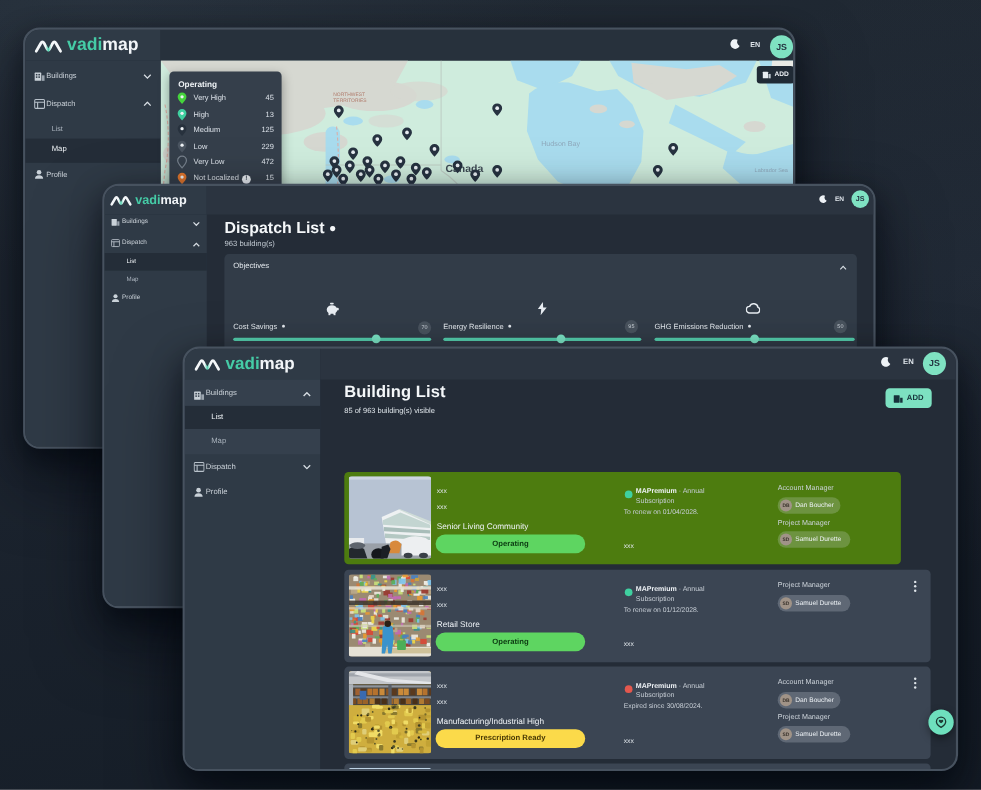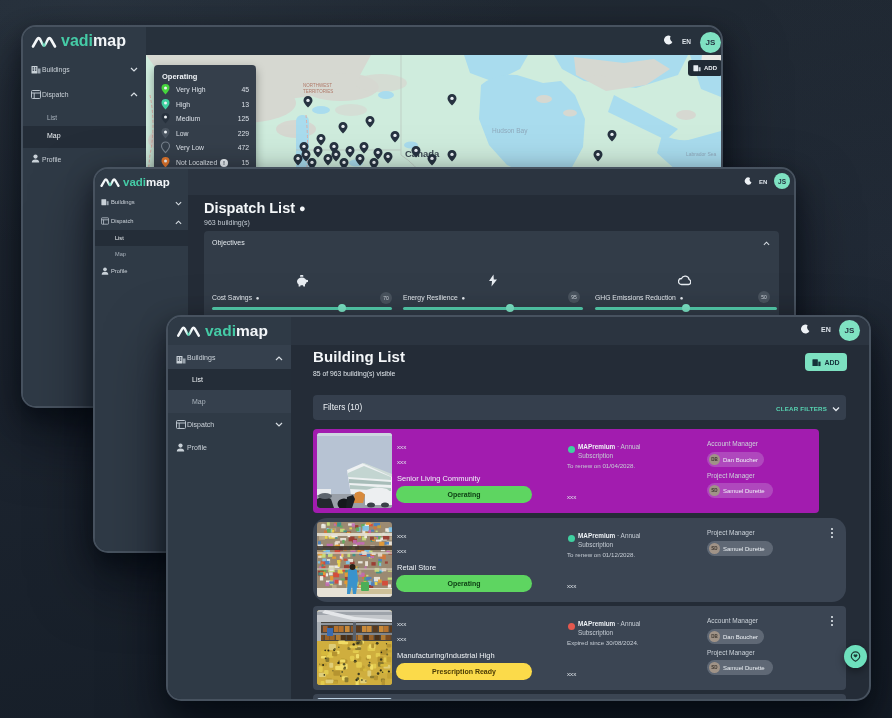--- a/index.html
+++ b/index.html
@@ -441,28 +441,21 @@
 <div class="abs" style="left:145px;top:31px;font-size:15px;font-weight:700;color:#f4f7f9;letter-spacing:0.1px">Building List</div>
 <div class="abs" style="left:145px;top:53px;font-size:6.8px;color:#dfe5ea">85 of 963 building(s) visible</div>
 <div class="abs" style="left:637px;top:36px;width:42px;height:18px;background:#7de1c1;border-radius:4px;display:flex;align-items:center;justify-content:center">
  <svg width="9" height="9" viewBox="0 0 10 9" style="margin-right:3px">
         <rect x="0.5" y="1" width="6" height="7.5" rx="0.5" fill="#16323a"></rect>
         <rect x="7" y="3.5" width="2.5" height="5" fill="#16323a"></rect>
       </svg>
  <span style="font-size:7px;font-weight:700;color:#16323a">ADD</span>
 </div>
 
-<div class="abs" style="left:145px;top:78px;width:533px;height:25px;background:#353f4d;border-radius:4px">
- <div class="abs" style="left:10px;top:8px;font-size:8.2px;color:#eef2f6">Filters (10)</div>
- <div class="abs" style="right:19px;top:10px;font-size:6.2px;font-weight:700;color:#57d4b2;letter-spacing:0.2px">CLEAR FILTERS</div>
- <svg class="abs" style="right:6px;top:10.5px" width="8" height="6" viewBox="0 0 8 5">
-        <polyline points="1,1 4,4 7,1" fill="none" stroke="#e4e9ee" stroke-width="1.3"></polyline>
-      </svg>
-</div>
-<div class="abs" style="left:145px;top:112px;width:506px;height:84px;background:#a21caf;border-radius:4px;overflow:hidden">
+<div class="abs" style="left:145px;top:112px;width:506px;height:84px;background:#4d7c0f;border-radius:4px;overflow:hidden">
       <div class="abs" style="left:4px;top:4px;width:75px;height:75px;border-radius:3px;overflow:hidden;filter:blur(0.4px)">
         <svg width="75" height="75" viewBox="0 0 75 75" style="position:absolute;left:0;top:0">
           <rect width="75" height="75" fill="#b7c3d3"></rect>
           <rect width="75" height="3" fill="#cdd6e0"></rect>
           <path d="M30,37 L46,30 L75,42 L75,64 L34,62 z" fill="#eef1f2"></path>
           <path d="M31,40 L47,33 L74,44 L74,47 L31,44 z" fill="#c3d5d1"></path>
           <path d="M32,46 L74,49 L74,52 L32,50 z" fill="#a8bdb9"></path>
           <path d="M33,52 L74,55 L74,58 L33,56 z" fill="#b4c8c3"></path>
           <path d="M45,30 L47,30 L75,41 L75,44 z" fill="#cfdcd8"></path>
           <rect y="61" width="75" height="14" fill="#9aa0a8"></rect>
@@ -496,21 +489,21 @@
       <div class="chip" style="left:394px;top:54px;width:66px;height:15px">
         <div class="chipav" style="width:11px;height:11px;margin-left:2px;font-size:4.5px">SD</div>
         <span style="font-size:6px;margin-left:3px;white-space:nowrap">Samuel Durette</span>
       </div>
       <svg class="abs" style="left:517px;top:9px" width="4" height="12" viewBox="0 0 4 12">
         <circle cx="2" cy="2" r="1.1" fill="#dfe5ea"></circle>
         <circle cx="2" cy="6" r="1.1" fill="#dfe5ea"></circle>
         <circle cx="2" cy="10" r="1.1" fill="#dfe5ea"></circle>
       </svg>
     </div>
-<div class="abs" style="left:145px;top:201px;width:533px;height:84px;background:#3b4553;border-radius:14px;overflow:hidden">
+<div class="abs" style="left:145px;top:201px;width:533px;height:84px;background:#3b4553;border-radius:4px;overflow:hidden">
       <div class="abs" style="left:4px;top:4px;width:75px;height:75px;border-radius:3px;overflow:hidden;filter:blur(0.4px)">
         <svg width="75" height="75" viewBox="0 0 75 75" style="position:absolute;left:0;top:0">
           <rect width="75" height="75" fill="#9b8a72"></rect>
           <rect x="11.9" y="43.5" width="5.0" height="3.4" fill="#eae5da" opacity="0.95"></rect>
           <rect x="71.3" y="29.9" width="6.4" height="2.6" fill="#9a3b32" opacity="0.95"></rect>
           <rect x="56.8" y="0.9" width="6.2" height="3.3" fill="#4a81c0" opacity="0.95"></rect>
           <rect x="57.2" y="14.6" width="3.4" height="2.1" fill="#caa03a" opacity="0.95"></rect>
           <rect x="44.3" y="2.1" width="3.8" height="3.5" fill="#5cae5c" opacity="0.95"></rect>
           <rect x="46.7" y="59.1" width="2.6" height="4.2" fill="#ecd54a" opacity="0.95"></rect>
           <rect x="9.0" y="58.5" width="4.3" height="3.7" fill="#f0efe8" opacity="0.95"></rect>

